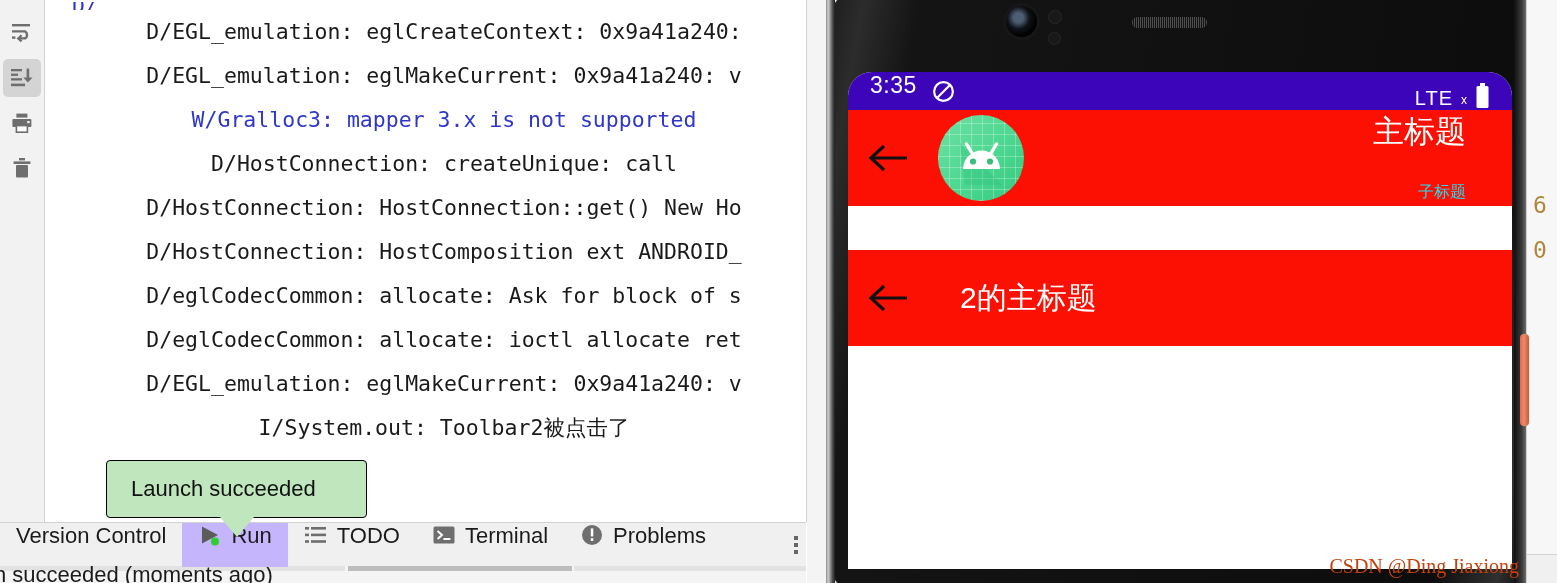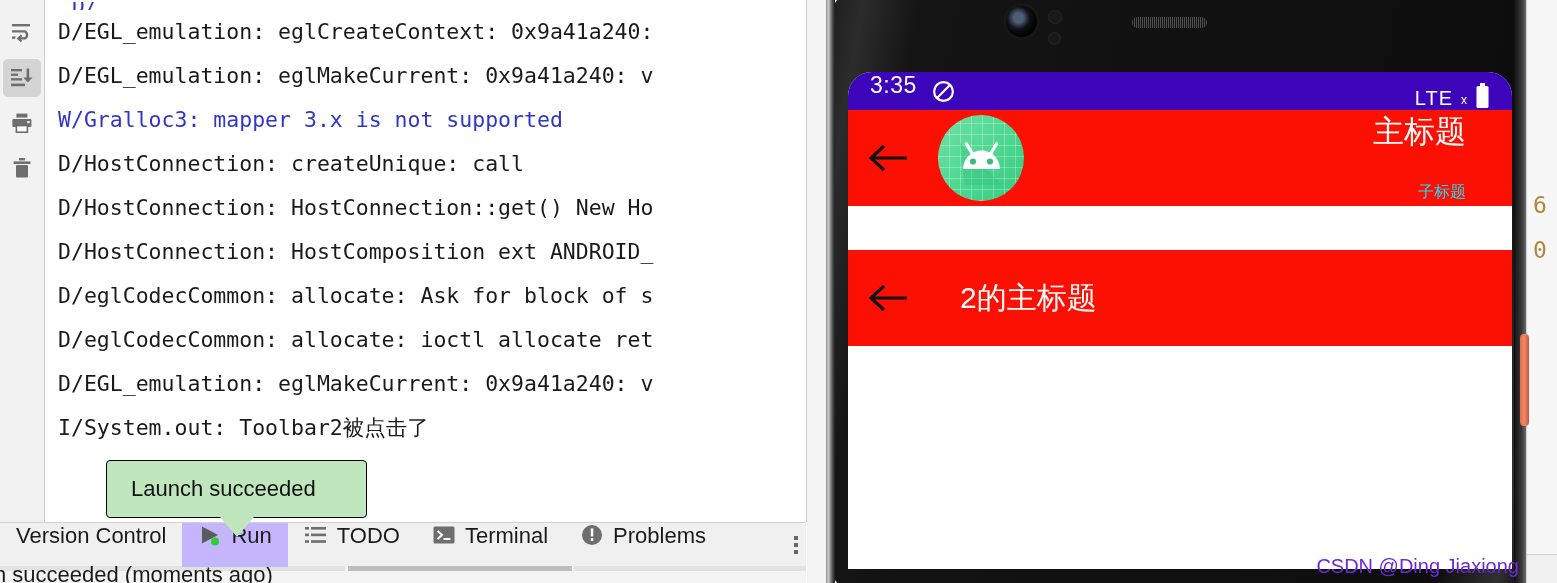--- a/index.html
+++ b/index.html
@@ -34,23 +34,24 @@
     background: #ffffff;
     overflow: hidden;
     padding-top: 2px;
   }
   .log-line {
     font-family: "DejaVu Sans Mono", monospace;
     font-size: 21.5px;
     line-height: 44px;
     height: 44px;
     white-space: pre;
-    padding-left: 12px;
+    padding-left: 36px;
     color: #1a1a1a;
     overflow: hidden;
+    text-align: center;
   }
   .log-line.warn { color: #2f36c8; }
   .log-stub {
     height: 8px; padding-left: 26px;
     font-family: "DejaVu Sans Mono", monospace;
     font-size: 21.5px; line-height: 8px;
     color: #2f36c8; white-space: pre; overflow: hidden;
   }
 
   
@@ -250,22 +251,22 @@
     line-height: 1.18;
   }
   .title-main { font-size: 31px; }
   .title-sub { font-size: 16px; margin-top: 32px; }
   .toolbar-white-gap { height: 44px; background: #ffffff; }
   .toolbar2-title { font-size: 30px; margin-left: 48px; }
   .screen-body { background: #ffffff; flex: 1; }
 
   .watermark {
     position: absolute; right: 38px; bottom: 5px;
-    font-size: 20px; color: #6d28d9;
-    z-index: 60; white-space: nowrap;
+    font-size: 20px; color: #c2410c;
+    z-index: 60; white-space: nowrap; font-family: Liberation Serif, serif;
   }
 </style>
 </head>
 <body>
 
 <div id="root">
 
   <div class="gutter">
     <div class="gutter-btn">
       <svg width="24" height="24" viewBox="0 0 24 24">

